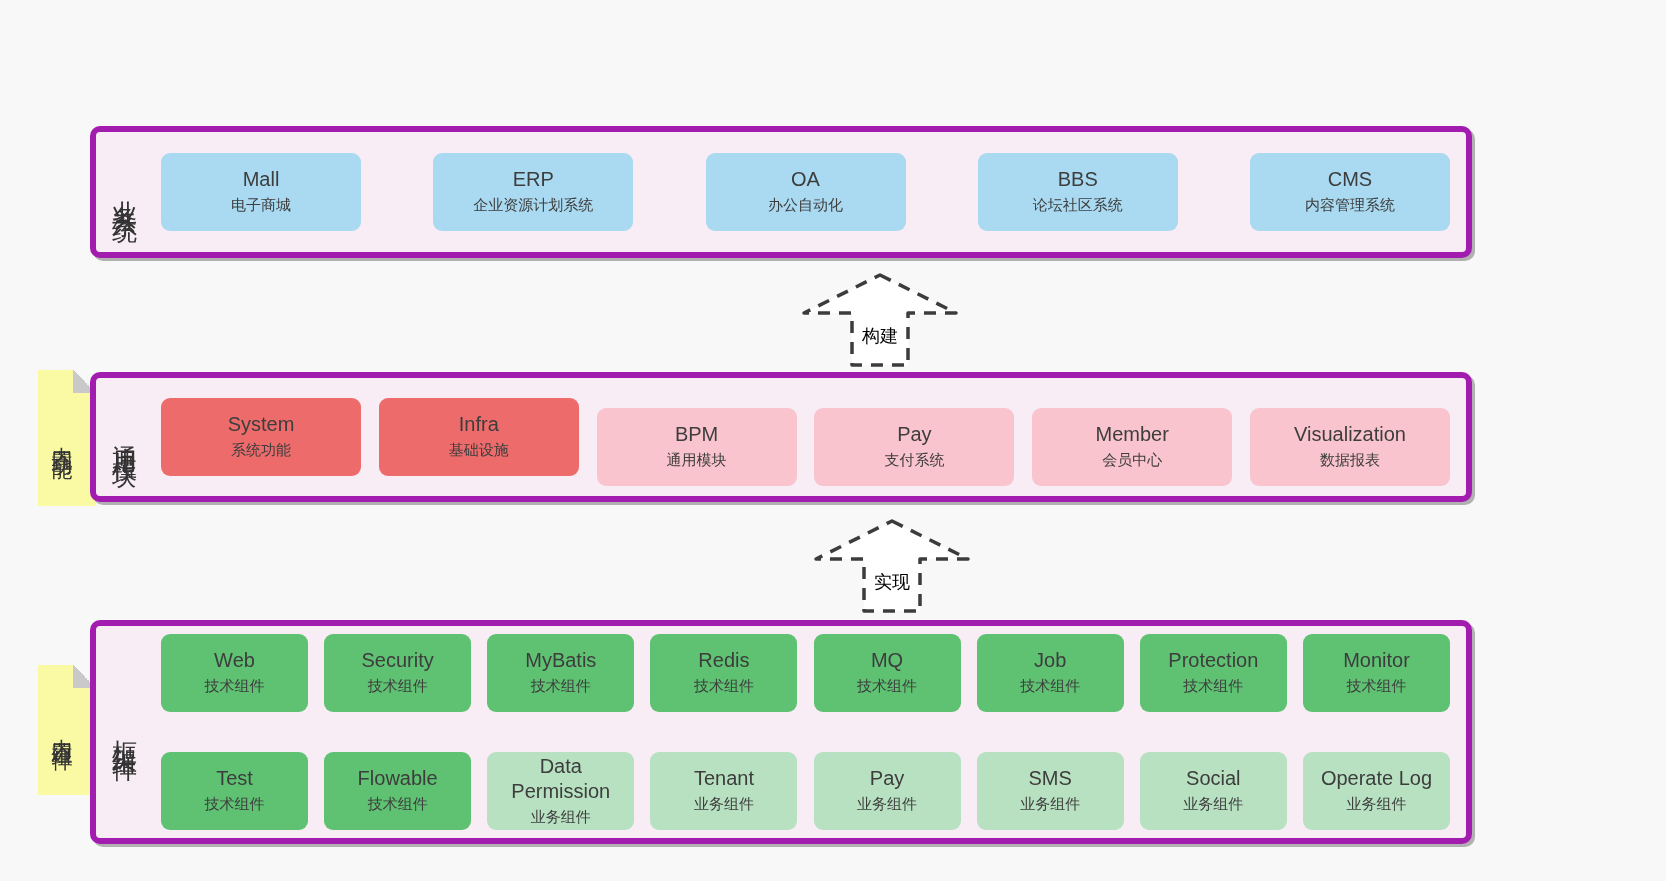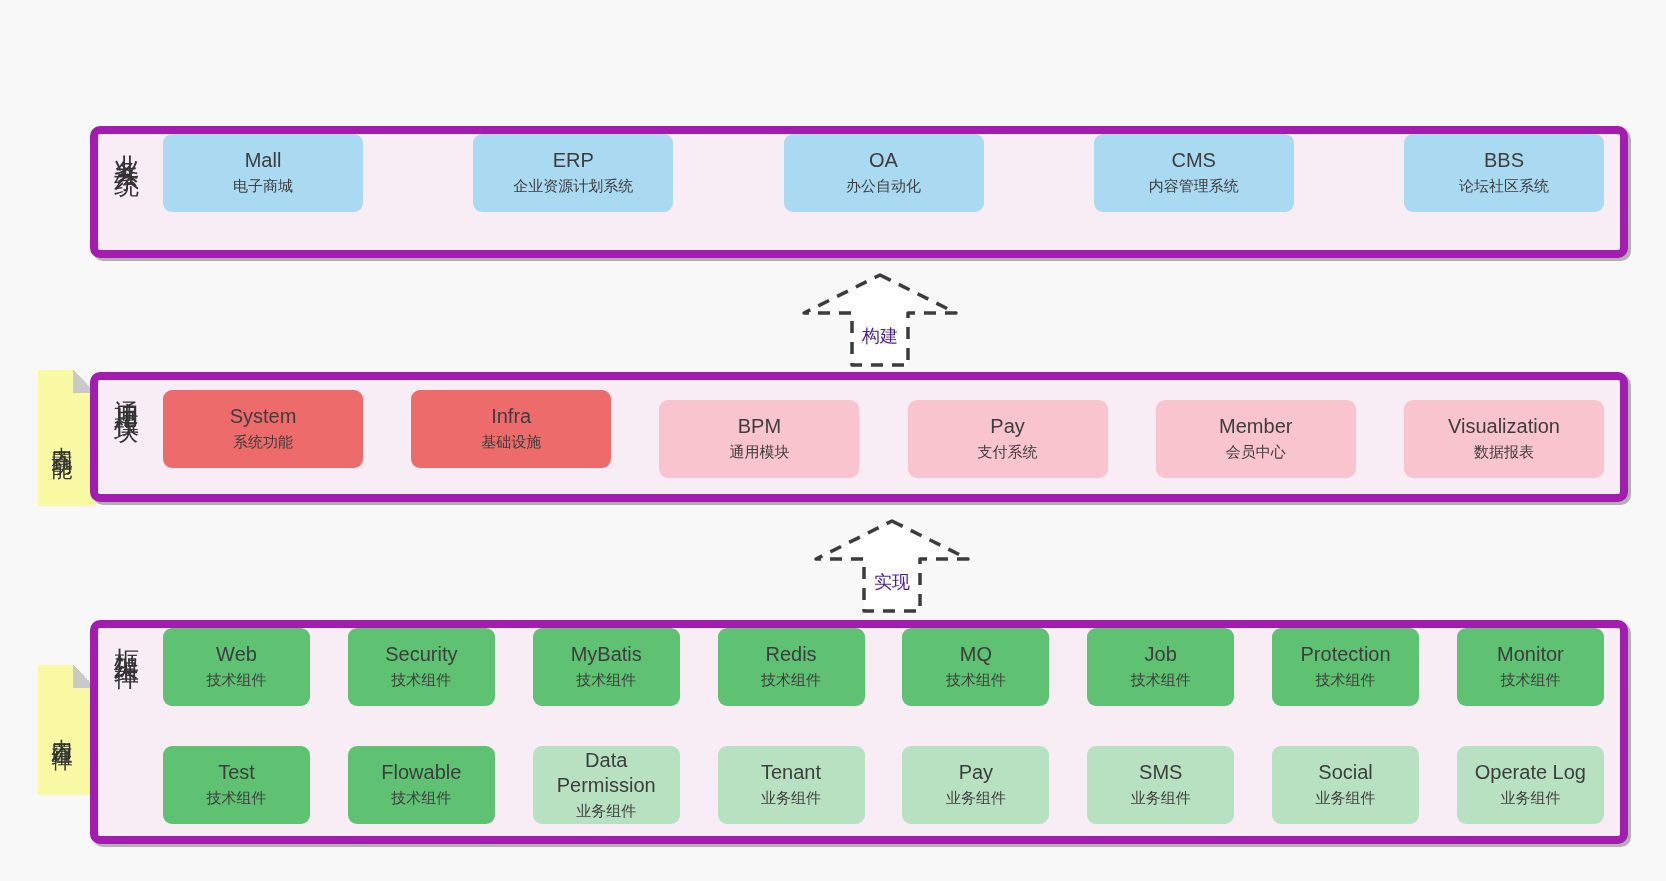--- a/index.html
+++ b/index.html
@@ -8,25 +8,25 @@
     background:#f8f8f8;
     font-family:"Liberation Sans","DejaVu Sans",sans-serif;
     color:#3d3d3d;
     position:relative;
     overflow:hidden;
   }
   .stage { position:absolute; inset:0; }
 
   
   .panel {
-    position:absolute; left:90px; width:1538px;
+    position:absolute; left:90px; width:1382px;
     background:#f8edf5;
-    border:8px solid #a21caf; border-radius:10px;
+    border:6px solid #a21caf; border-radius:10px;
     box-shadow:3px 3px 0 rgba(90,90,90,.45);
-    display:flex; align-items:flex-start;
+    display:flex; align-items:center;
     z-index:2;
   }
   #panel-business   { top:126px; height:132px; }
   #panel-modules    { top:372px; height:130px; }
   #panel-components { top:620px; height:224px; }
 
   .vlabel {
     writing-mode:vertical-rl; text-orientation:upright;
     font-size:25px; letter-spacing:6px; line-height:32px;
     color:#333; margin-left:13px; flex:0 0 auto;
@@ -75,21 +75,21 @@
     margin-right:10px;
   }
 
   
   .arrow { position:absolute; width:164px; height:96px; z-index:1; }
   #arrow-build     { left:798px; top:272px; }
   #arrow-implement { left:810px; top:518px; }
   .arrow svg { width:100%; height:100%; display:block; }
   .arrow .arrow-label {
     position:absolute; left:50%; top:52px; transform:translateX(-50%);
-    font-size:18px; color:#4c1d95; background:#ffffff; padding:0 2px;
+    font-size:18px; color:#000000; background:#ffffff; padding:0 2px;
     white-space:nowrap;
   }
 </style>
 </head>
 <body>
 
 <div class="stage">
 
   <section class="panel" id="panel-business">
     <div class="vlabel">业务系统</div>
@@ -100,26 +100,26 @@
       </div>
       <div class="box blue">
         <span class="en">ERP</span>
         <span class="cn">企业资源计划系统</span>
       </div>
       <div class="box blue">
         <span class="en">OA</span>
         <span class="cn">办公自动化</span>
       </div>
       <div class="box blue">
+        <span class="en">BBS</span>
+        <span class="cn">论坛社区系统</span>
+      </div>
+      <div class="box blue">
         <span class="en">CMS</span>
         <span class="cn">内容管理系统</span>
-      </div>
-      <div class="box blue">
-        <span class="en">BBS</span>
-        <span class="cn">论坛社区系统</span>
       </div>
     </div>
   </section>
 
   <div class="arrow" id="arrow-build">
     <svg viewBox="0 0 164 96">
       <polygon points="82,3 158,41 110,41 110,93 54,93 54,41 6,41" fill="#ffffff" stroke="#3c3c3c" stroke-width="3.5" stroke-dasharray="12 9" stroke-linejoin="round"></polygon>
     </svg>
     <div class="arrow-label">构建</div>
   </div>

